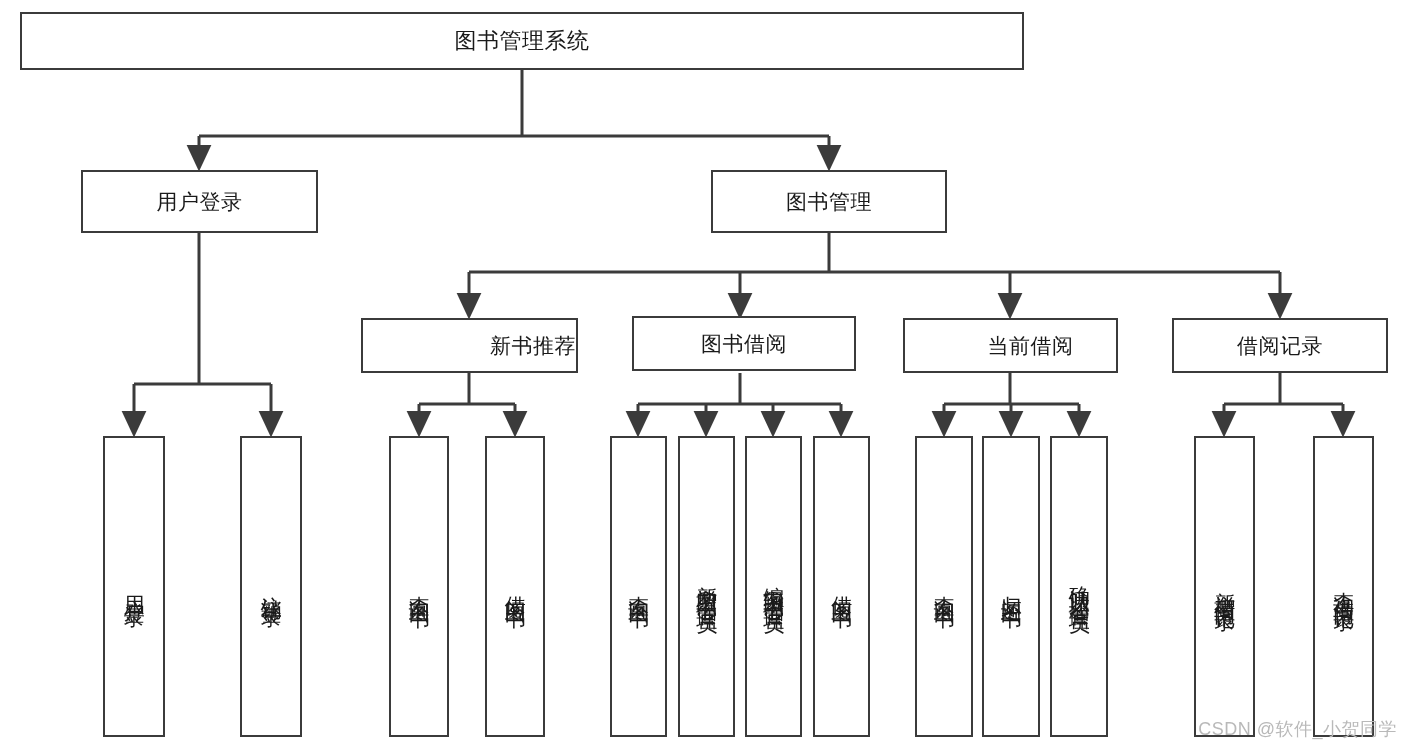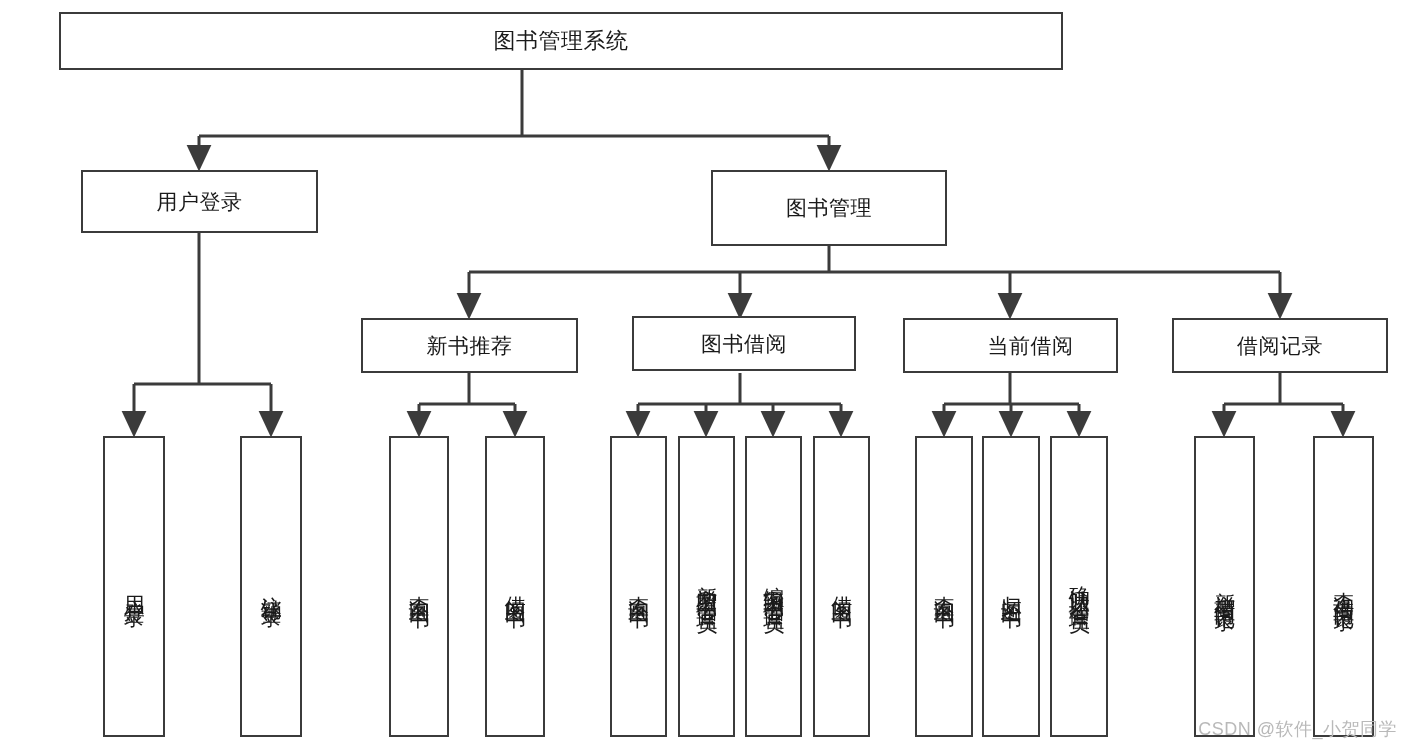--- a/index.html
+++ b/index.html
@@ -107,30 +107,30 @@
         <path d="M944,404 L944,433" marker-end="url(#arrow)"></path>
         <path d="M1011,404 L1011,433" marker-end="url(#arrow)"></path>
         <path d="M1079,404 L1079,433" marker-end="url(#arrow)"></path>
         <path d="M1280,373 L1280,404 M1224,404 L1343,404"></path>
         <path d="M1224,404 L1224,433" marker-end="url(#arrow)"></path>
         <path d="M1343,404 L1343,433" marker-end="url(#arrow)"></path>
       </g>
   </svg>
 
   <div id="node-layer">
-      <div class="node horizontal root" style="left: 20px; top: 12px; width: 1004px; height: 58px; margin-left: 39px;">
+      <div class="node horizontal root" style="left: 20px; top: 12px; width: 1004px; height: 58px;">
         <span>图书管理系统</span>
       </div>
       <div class="node horizontal" style="left: 81px; top: 170px; width: 237px; height: 63px;">
         <span>用户登录</span>
       </div>
-      <div class="node horizontal" style="left: 711px; top: 170px; width: 236px; height: 76px;">
+      <div class="node horizontal" style="left: 711px; top: 170px; width: 236px; height: 63px;">
         <span>图书管理</span>
       </div>
-      <div class="node horizontal" style="left: 361px; top: 318px; width: 217px; height: 55px;">
+      <div class="node horizontal" style="left: 361px; top: 318px; width: 217px; height: 55px; justify-content: flex-end;">
         <span>新书推荐</span>
       </div>
       <div class="node horizontal" style="left: 632px; top: 316px; width: 224px; height: 55px;">
         <span>图书借阅</span>
       </div>
       <div class="node horizontal" style="left: 903px; top: 318px; width: 215px; height: 55px; padding-left: 40px;">
         <span>当前借阅</span>
       </div>
       <div class="node horizontal" style="left: 1172px; top: 318px; width: 216px; height: 55px;">
         <span>借阅记录</span>

